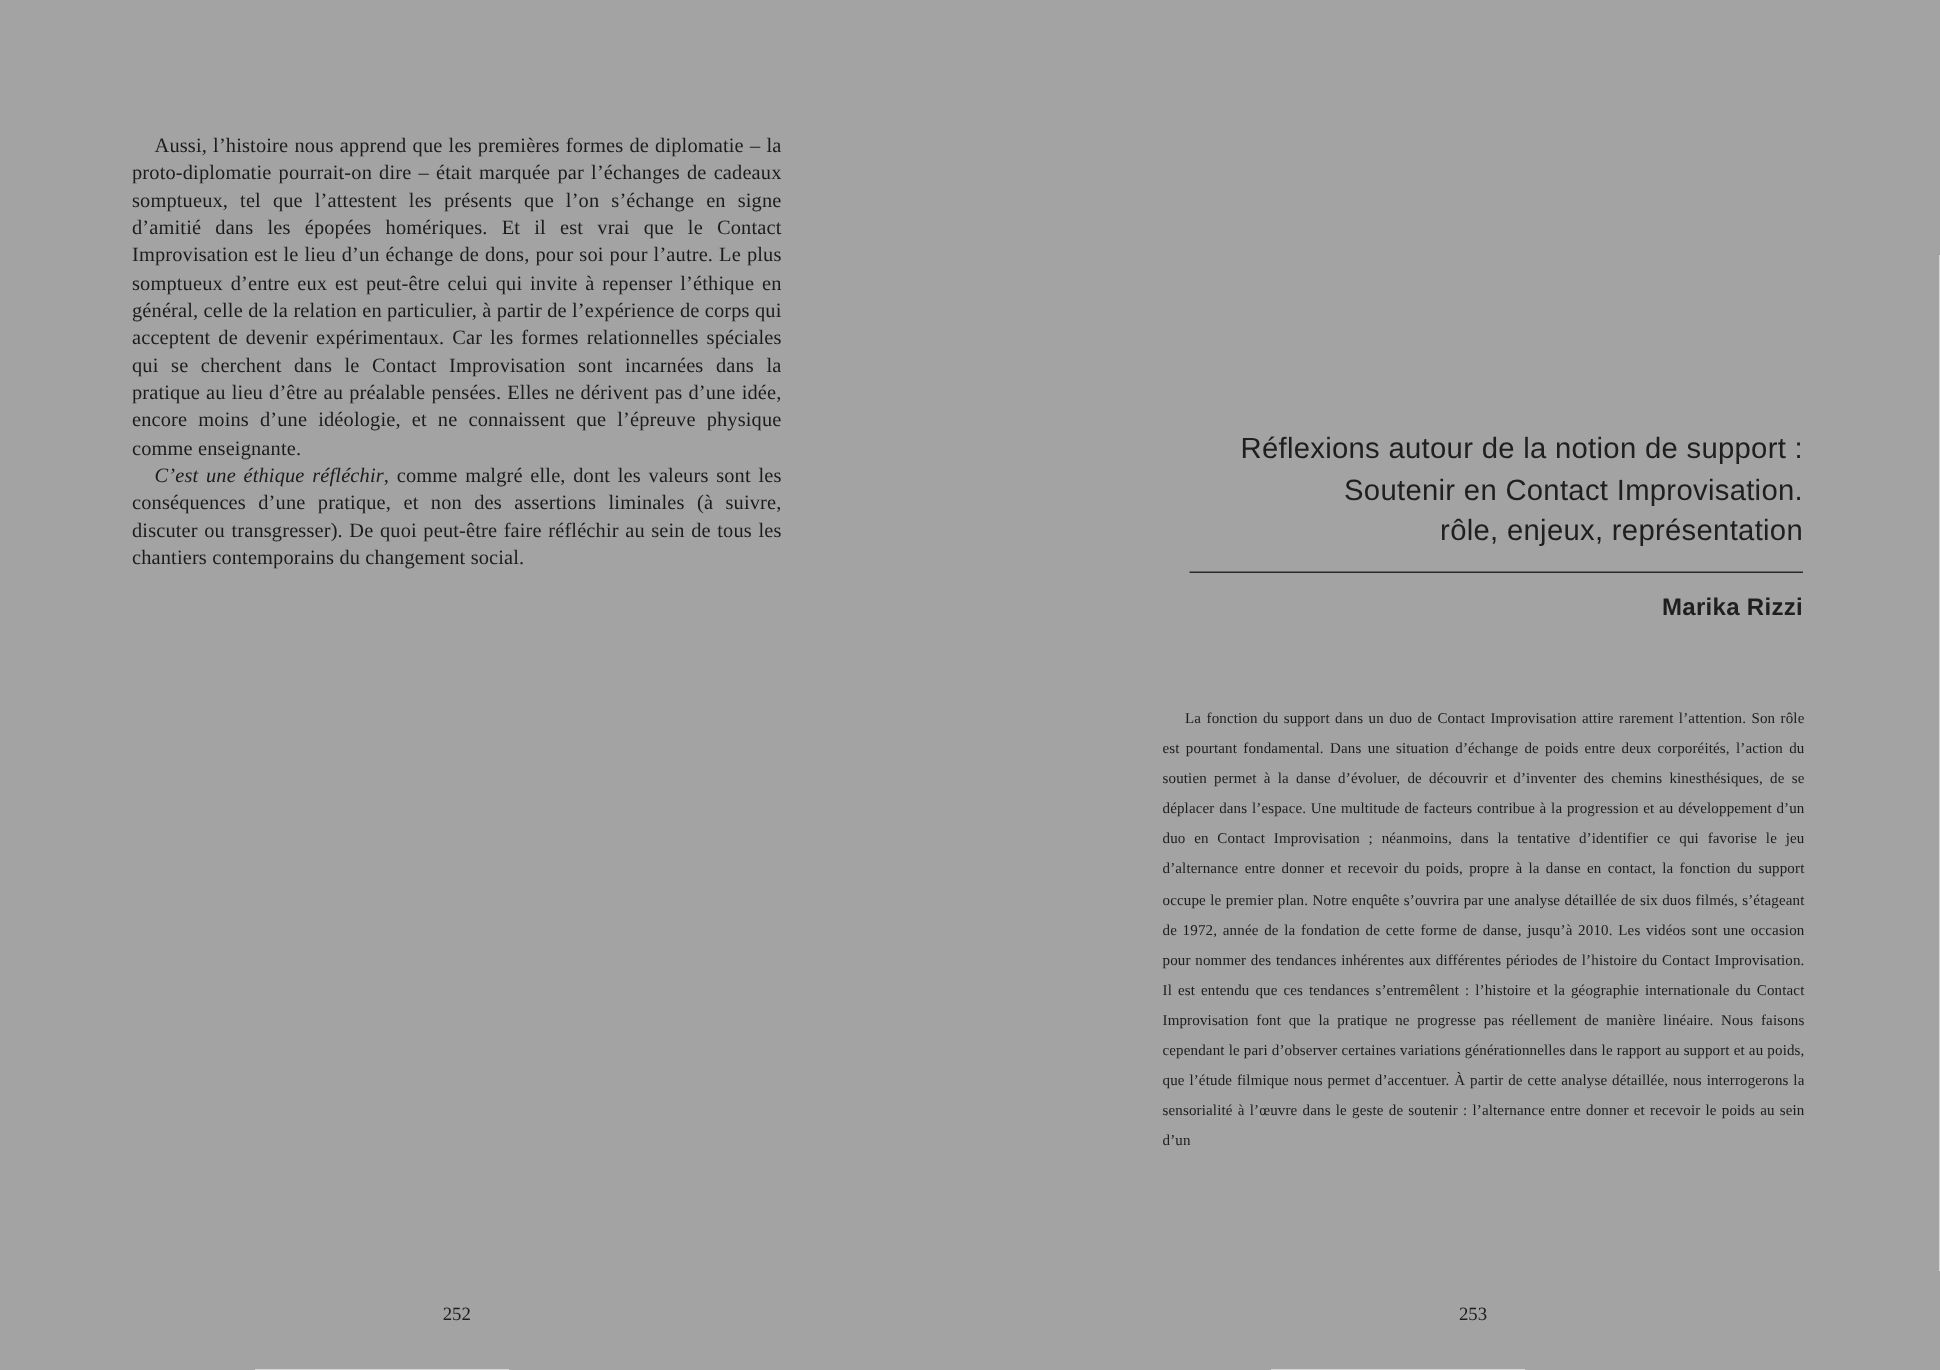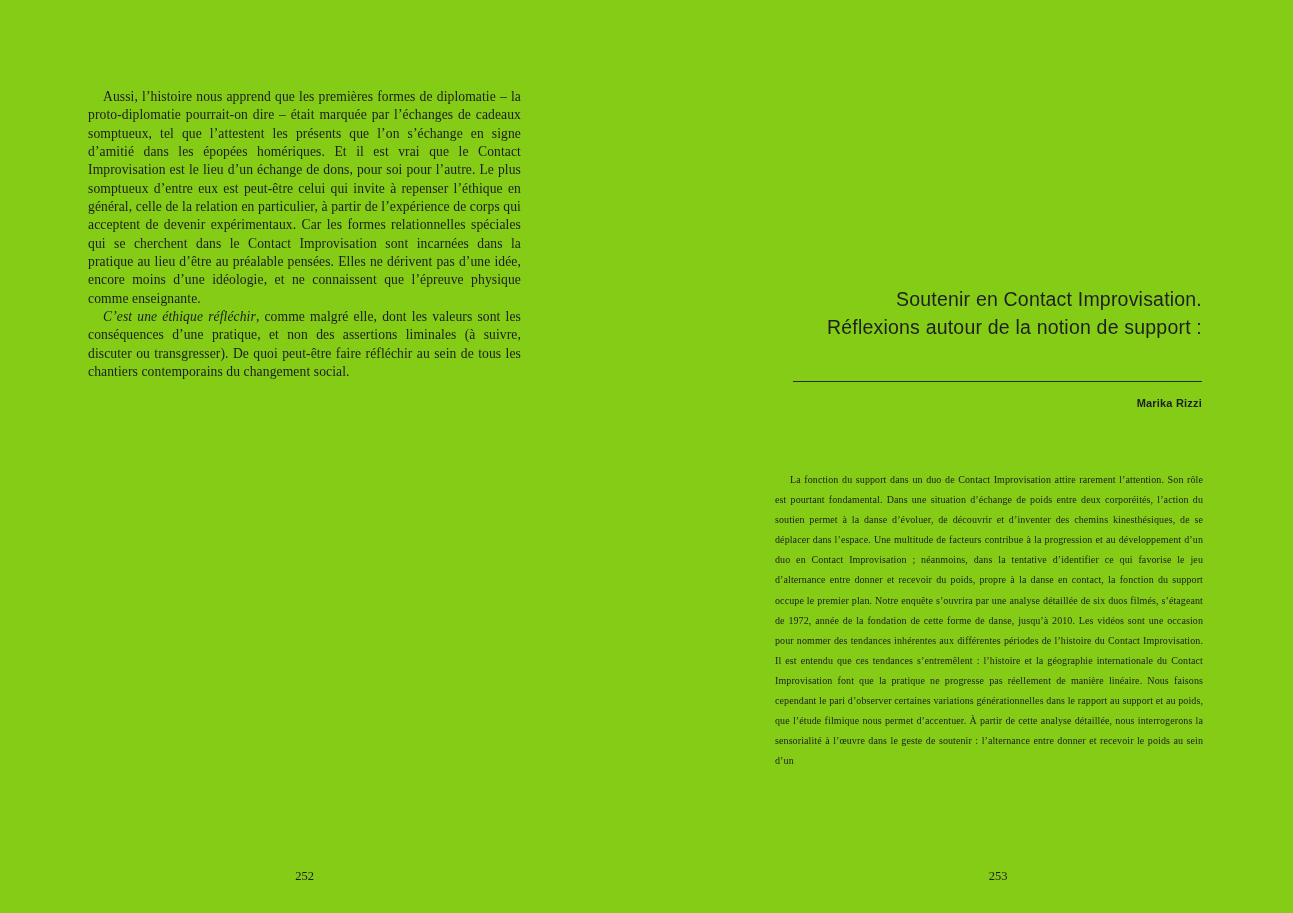--- a/index.html
+++ b/index.html
@@ -8,21 +8,21 @@
     height: 913px;
     background: #ffffff;
     font-family: "Liberation Serif", "DejaVu Serif", serif;
     color: #1c1c1c;
     overflow: hidden;
   }
   .spread {
     position: relative;
     width: 1293px;
     height: 913px;
-    background: #84cc16;
+    background: #a3a3a3;
   }
   
   .left-page {
     position: absolute;
     left: 0;
     top: 0;
     width: 646px;
     height: 913px;
   }
   .left-text-block {
@@ -71,21 +71,21 @@
     border-top: 1.4px solid #2a2a2a;
   }
   .author-name {
     position: absolute;
     left: 128px;
     top: 397px;
     width: 428px;
     text-align: right;
     font-family: "Liberation Sans", "DejaVu Sans", sans-serif;
     font-weight: 700;
-    font-size: 11px;
+    font-size: 16px;
     color: #1f1f1f;
     letter-spacing: 0.2px;
   }
   .right-text-block {
     position: absolute;
     left: 129px;
     top: 470px;
     width: 428px;
     font-size: 10px;
     line-height: 20.1px;
@@ -101,43 +101,44 @@
     font-size: 12.5px;
     color: #1c1c1c;
     text-align: center;
   }
   .page-number.left {
     left: 88px;
     top: 869px;
     width: 433px;
   }
   .page-number.right {
-    left: 138px;
+    left: 122px;
     top: 869px;
     width: 428px;
   }
   em { font-style: italic; }
 </style>
 </head>
 <body>
 
 <div class="spread">
 
   <div class="left-page">
     <div class="left-text-block">
       <p>Aussi, l’histoire nous apprend que les premières formes de diplomatie – la proto-diplomatie pourrait-on dire – était marquée par l’échanges de cadeaux somptueux, tel que l’attestent les présents que l’on s’échange en signe d’amitié dans les épopées homériques. Et il est vrai que le Contact Improvisation est le lieu d’un échange de dons, pour soi pour l’autre. Le plus somptueux d’entre eux est peut-être celui qui invite à repenser l’éthique en général, celle de la relation en particulier, à partir de l’expérience de corps qui acceptent de devenir expérimentaux. Car les formes relationnelles spéciales qui se cherchent dans le Contact Improvisation sont incarnées dans la pratique au lieu d’être au préalable pensées. Elles ne dérivent pas d’une idée, encore moins d’une idéologie, et ne connaissent que l’épreuve physique comme enseignante.</p>
       <p><em>C’est une éthique réfléchir</em><span>, comme malgré elle, dont les valeurs sont les conséquences d’une pratique, et non des assertions liminales (à suivre, discuter ou transgresser). De quoi peut-être faire réfléchir au sein de tous les chantiers contemporains du changement social.</span></p>
     </div>
     <div class="page-number left">252</div>
   </div>
 
   <div class="right-page">
     <div class="title-block">
+      <div>Réflexions autour de la notion de support :</div>
       <div>Soutenir en Contact Improvisation.</div>
-      <div>Réflexions autour de la notion de support :</div>
+      <div>rôle, enjeux, représentation</div>
     </div>
     <div class="divider-rule"></div>
     <div class="author-name">Marika Rizzi</div>
     <div class="right-text-block">
       <p>La fonction du support dans un duo de Contact Improvisation attire rarement l’attention. Son rôle est pourtant fondamental. Dans une situation d’échange de poids entre deux corporéités, l’action du soutien permet à la danse d’évoluer, de découvrir et d’inventer des chemins kinesthésiques, de se déplacer dans l’espace. Une multitude de facteurs contribue à la progression et au développement d’un duo en Contact Improvisation ; néanmoins, dans la tentative d’identifier ce qui favorise le jeu d’alternance entre donner et recevoir du poids, propre à la danse en contact, la fonction du support occupe le premier plan. Notre enquête s’ouvrira par une analyse détaillée de six duos filmés, s’étageant de 1972, année de la fondation de cette forme de danse, jusqu’à 2010. Les vidéos sont une occasion pour nommer des tendances inhérentes aux différentes périodes de l’histoire du Contact Improvisation. Il est entendu que ces tendances s’entremêlent : l’histoire et la géographie internationale du Contact Improvisation font que la pratique ne progresse pas réellement de manière linéaire. Nous faisons cependant le pari d’observer certaines variations générationnelles dans le rapport au support et au poids, que l’étude filmique nous permet d’accentuer. À partir de cette analyse détaillée, nous interrogerons la sensorialité à l’œuvre dans le geste de soutenir : l’alternance entre donner et recevoir le poids au sein d’un</p>
     </div>
     <div class="page-number right">253</div>
   </div>
 
 </div>

